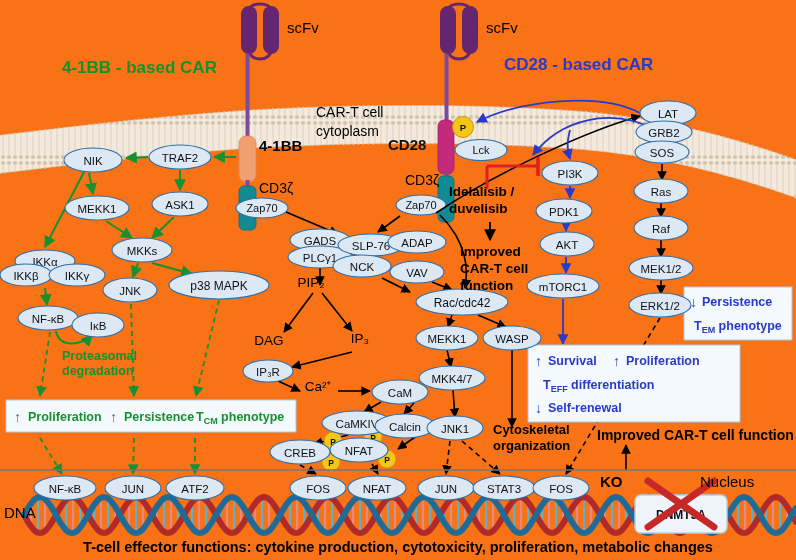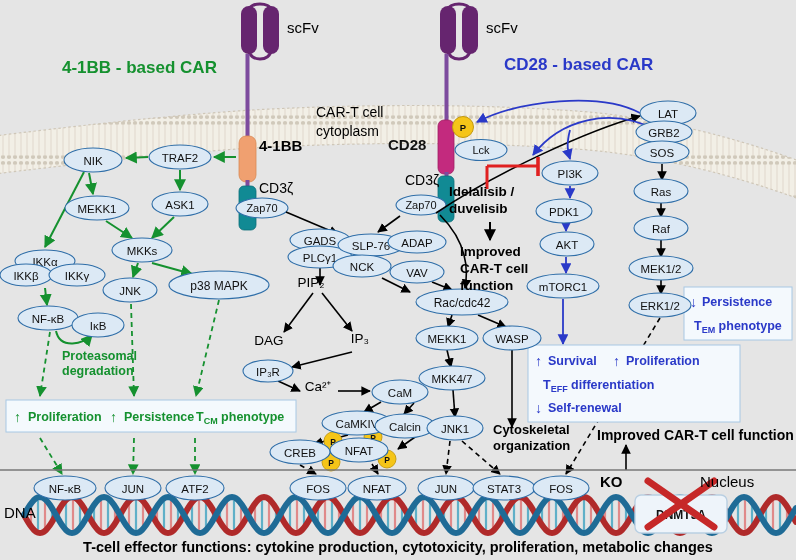--- a/index.html
+++ b/index.html
@@ -1,17 +1,17 @@
 <!DOCTYPE html>
 <html><head>
 <meta charset="utf-8">
 <style>
   html,body{margin:0;padding:0;background:#fff;}
   body{font-family:"Liberation Sans",sans-serif;}
-  #stage{position:relative;width:796px;height:560px;overflow:hidden;background:#e5e5e5;}
+  #stage{position:relative;width:796px;height:560px;overflow:hidden;background:#f97316;}
   #svgroot{position:absolute;left:0;top:0;width:796px;height:560px;}
   .nodeText{font-family:"Liberation Sans",sans-serif;text-anchor:middle;dominant-baseline:central;fill:#111;}
   .ell{fill:#dce9f5;stroke:#2f6ea8;stroke-width:1.1;}
   .lbl{font-family:"Liberation Sans",sans-serif;fill:#111;}
   .grn{fill:#15912f;}
   .blu{fill:#2a39c8;}
   .blk{fill:#000;}
   .bold{font-weight:bold;}
   .boxfr{fill:#f4f9fd;stroke:#a8c8e4;stroke-width:1;}
 </style>

